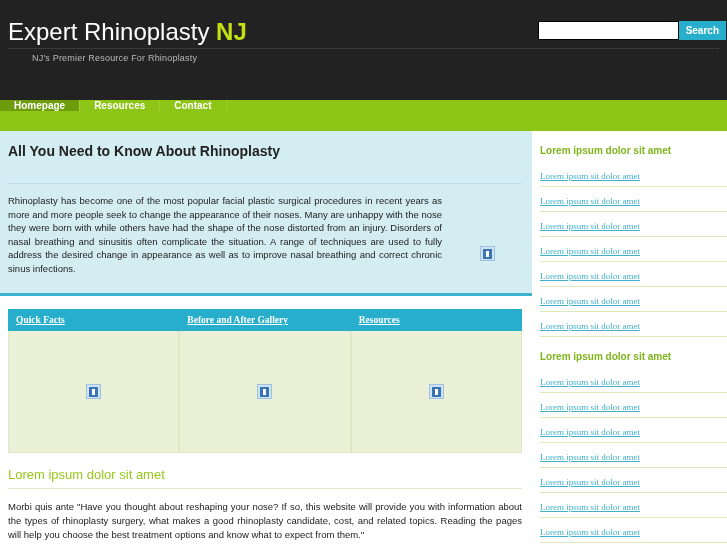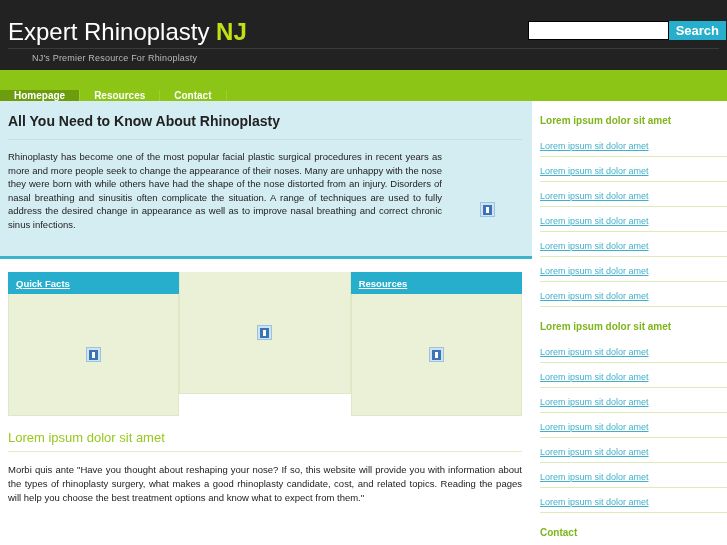--- a/index.html
+++ b/index.html
@@ -7,21 +7,21 @@
     margin: 0; padding: 0;
     width: 727px; height: 545px;
     overflow: hidden;
     background: #ffffff;
     font-family: "Liberation Sans", sans-serif;
   }
 
   
   .header {
     background: #222222;
-    height: 70px;
+    height: 100px;
     position: relative;
     padding: 0;
   }
   .site-title {
     position: absolute;
     left: 8px;
     top: 18px;
     font-size: 24px;
     font-weight: normal;
     color: #ffffff;
@@ -64,34 +64,34 @@
     background: #fff;
     font-size: 11px;
     padding: 0 4px;
     outline: none;
     font-family: "Liberation Sans", sans-serif;
   }
   .search-button {
     background: #27aecd;
     color: #ffffff;
     border: none;
-    font-size: 13px;
+    font-size: 10px;
     font-weight: bold;
     padding: 0 7px;
     height: 19px;
     cursor: pointer;
     font-family: "Liberation Sans", sans-serif;
   }
 
   
   .nav {
     background: #8cc515;
     height: 31px;
     display: flex;
-    align-items: flex-end;
+    align-items: flex-start;
   }
   .nav-item {
     display: flex;
     align-items: center;
     justify-content: center;
     font-size: 10px;
     font-weight: bold;
     color: #ffffff;
     padding: 0 14px;
     min-width: 62px;
@@ -123,21 +123,21 @@
     border-bottom: 3px solid #3cb4cc;
     padding: 12px 10px 18px 8px;
     min-height: 158px;
     position: relative;
   }
   .feature h1 {
     margin: 0 0 0 0;
     font-size: 14px;
     font-weight: bold;
     color: #222222;
-    padding-bottom: 10px;
+    padding-bottom: 24px;
     border-bottom: 1px solid #bfe0e7;
   }
   .feature-body {
     display: flex;
     gap: 10px;
     margin-top: 10px;
   }
   .feature-text {
     flex: 1;
     font-size: 9.5px;
@@ -246,21 +246,21 @@
     font-size: 9px;
     color: #41b0cc;
     text-decoration: underline;
   }
   .contact-title {
     font-size: 10px;
     font-weight: bold;
     color: #7fb41b;
     margin: 0 0 8px 0;
   }
-  a { cursor: pointer; }
+  a { cursor: pointer; font-family: Liberation Serif, serif; }
 </style>
 </head>
 <body>
 
 <div class="header">
   <div class="site-title">
     <span>Expert Rhinoplasty</span>
     <span class="accent">NJ</span>
   </div>
   <div class="header-rule"></div>
@@ -302,20 +302,23 @@
     <div class="boxes">
       <div class="box">
         <div class="box-head">
           <a>Quick Facts</a>
         </div>
         <div class="box-body">
           <span class="broken-img"></span>
         </div>
       </div>
       <div class="box">
+        <div class="box-head">
+          <a>Before and After Gallery</a>
+        </div>
         <div class="box-body">
           <span class="broken-img"></span>
         </div>
       </div>
       <div class="box">
         <div class="box-head">
           <a>Resources</a>
         </div>
         <div class="box-body">
           <span class="broken-img"></span>

